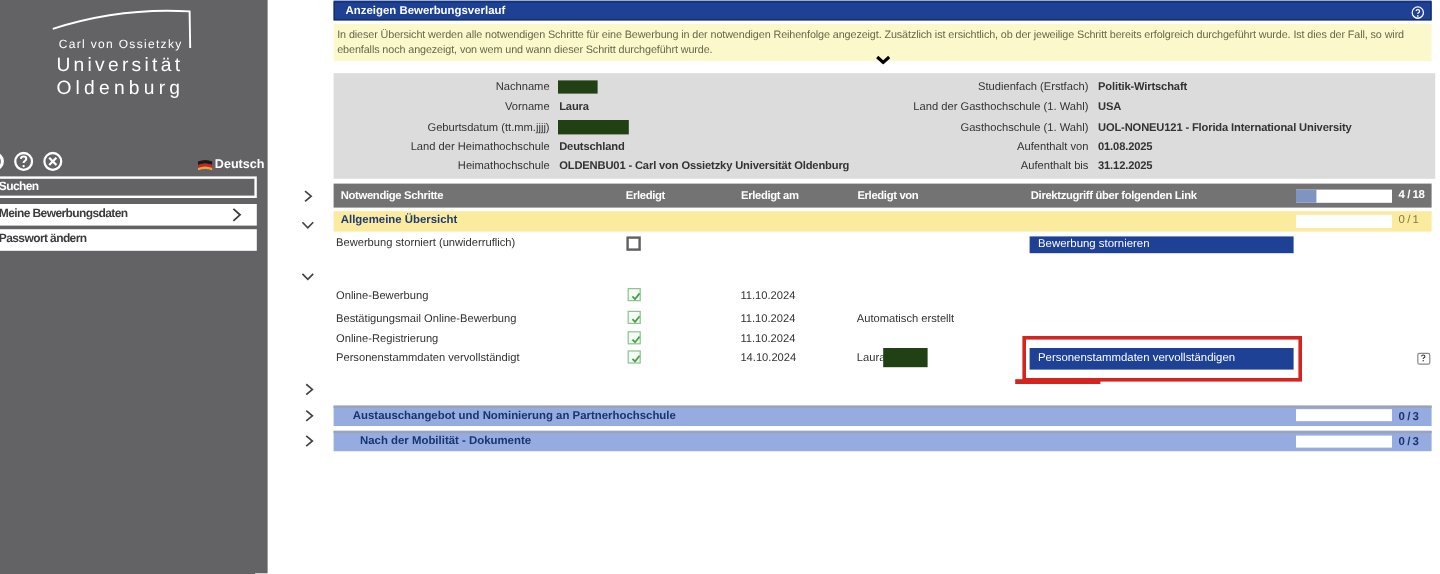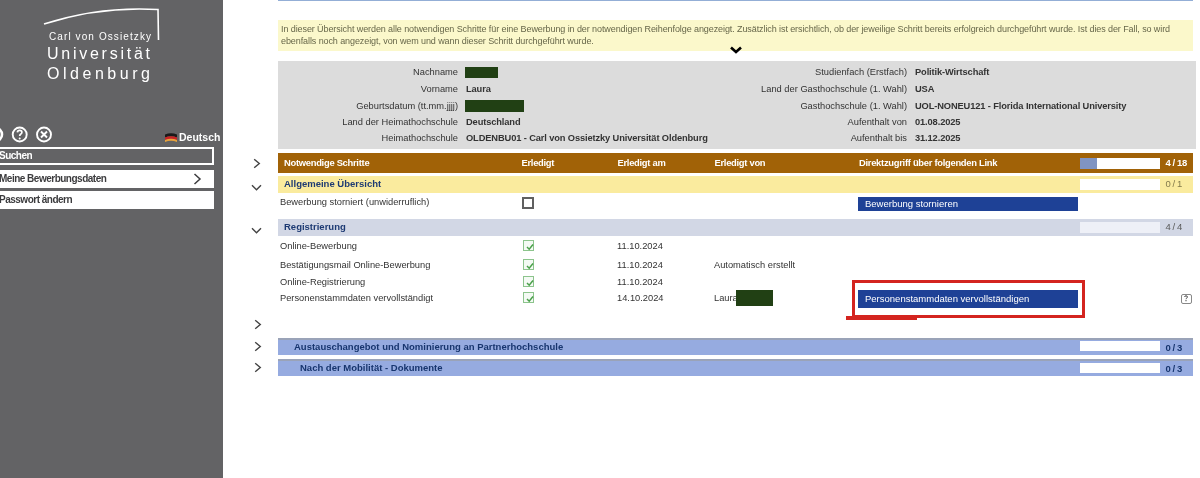--- a/index.html
+++ b/index.html
@@ -54,20 +54,28 @@
     <div class="menubox" style="top:146.5px; background:#636365; color:#fff; border:2px solid #fff; padding-left:5px; line-height:14px;">Suchen</div>
     <div class="menubox" style="top:169.5px; padding-left:7px;">Meine Bewerbungsdaten
       <svg class="abs" style="right:12px; top:3px;" width="9" height="12" viewBox="0 0 9 12">
           <path d="M 1.5 1 L 7 6 L 1.5 11" fill="none" stroke="#3c3c3e" stroke-width="1.5"></path>
         </svg>
     </div>
     <div class="menubox" style="top:191px; padding-left:7px;">Passwort ändern</div>
   </div>
 
   <div class="abs" style="left:278px; top:0; width:915px; height:1px; background:#93aed6;"></div>
+  <div class="abs" style="left:278px; top:1px; width:915px; height:16px; background:#1e4196; border:1.5px solid #13295e;">
+    <div class="abs" style="left:9px; top:1px; color:#fff; font-size:9.5px; font-weight:bold; line-height:14px;">Anzeigen Bewerbungsverlauf</div>
+    <svg class="abs" style="left:897px; top:3px;" width="11" height="11" viewBox="0 0 11 11">
+      <circle cx="5.5" cy="5.5" r="4.7" fill="none" stroke="#fff" stroke-width="1.1"></circle>
+      <path d="M 4 4.3 Q 4.1 3 5.5 3 Q 7 3 7 4.3 Q 7 5.1 6.1 5.6 Q 5.5 6 5.5 6.7" fill="none" stroke="#fff" stroke-width="1"></path>
+      <circle cx="5.5" cy="8.3" r="0.7" fill="#fff"></circle>
+    </svg>
+  </div>
 
   <div class="abs" style="left:278px; top:19.5px; width:915px; height:31.5px; background:#fbf8cb;"></div>
   <div class="abs" style="left:281px; top:36px; white-space:nowrap; font-size:9px; letter-spacing:-0.01em; color:#67674a;">ebenfalls noch angezeigt, von wem und wann dieser Schritt durchgeführt wurde.</div>
   <div class="abs" style="left:281px; top:23.5px; white-space:nowrap; font-size:9px; letter-spacing:-0.01em; color:#67674a;">In dieser Übersicht werden alle notwendigen Schritte für eine Bewerbung in der notwendigen Reihenfolge angezeigt. Zusätzlich ist ersichtlich, ob der jeweilige Schritt bereits erfolgreich durchgeführt wurde. Ist dies der Fall, so wird</div>
   <svg class="abs" style="left:730px; top:46px;" width="12" height="8" viewBox="0 0 12 8">
     <path d="M 1 1.5 L 6 6 L 11 1.5" fill="none" stroke="#000" stroke-width="2.6"></path>
   </svg>
 
   <div class="abs" style="left:278px; top:61px; width:918px; height:88px; background:#dcdcdc;"></div>
   <div class="flabel" style="left:258px; top:67px; width:200px;">Nachname</div>
@@ -84,21 +92,21 @@
   <div class="flabel" style="left:707px; top:84px; width:200px;">Land der Gasthochschule (1. Wahl)</div>
   <div class="flabel" style="left:707px; top:100.5px; width:200px;">Gasthochschule (1. Wahl)</div>
   <div class="flabel" style="left:707px; top:117px; width:200px;">Aufenthalt von</div>
   <div class="flabel" style="left:707px; top:133px; width:200px;">Aufenthalt bis</div>
   <div class="fval" style="left:915px; top:67px;">Politik-Wirtschaft</div>
   <div class="fval" style="left:915px; top:84px;">USA</div>
   <div class="fval" style="left:915px; top:100.5px;">UOL-NONEU121 - Florida International University</div>
   <div class="fval" style="left:915px; top:117px;">01.08.2025</div>
   <div class="fval" style="left:915px; top:133px;">31.12.2025</div>
 
-  <div class="abs" style="left:278px; top:152.5px; width:915px; height:20px; background:#a16207;">
+  <div class="abs" style="left:278px; top:152.5px; width:915px; height:20px; background:#737373;">
     <div class="abs" style="left:6px; top:0; line-height:20px; color:#fff; font-size:9.4px; letter-spacing:-0.28px; font-weight:bold;">Notwendige Schritte</div>
     <div class="abs" style="left:243.5px; top:0; line-height:20px; color:#fff; font-size:9.4px; letter-spacing:-0.28px; font-weight:bold;">Erledigt</div>
     <div class="abs" style="left:339.5px; top:0; line-height:20px; color:#fff; font-size:9.4px; letter-spacing:-0.28px; font-weight:bold;">Erledigt am</div>
     <div class="abs" style="left:436.5px; top:0; line-height:20px; color:#fff; font-size:9.4px; letter-spacing:-0.28px; font-weight:bold;">Erledigt von</div>
     <div class="abs" style="left:581px; top:0; line-height:20px; color:#fff; font-size:9.4px; letter-spacing:-0.28px; font-weight:bold;">Direktzugriff über folgenden Link</div>
     <div class="abs" style="left:801.5px; top:5.8px; width:80px; height:10.5px; background:#fff;">
         <div style="width:17px; height:10.5px; background:#8094c2;"></div>
       </div>
     <div class="pnum" style="top:0; line-height:20px; color:#fff;">4 / 18</div>
   </div>
@@ -125,25 +133,20 @@
   <div class="abs" style="left:278px; top:176px; width:915px; height:16.5px; background:#faeb9e;">
     <div class="abs" style="left:6px; top:0; line-height:16.5px; color:#1d3a73; font-size:9.5px; font-weight:bold;">Allgemeine Übersicht</div>
     <div class="abs" style="left:801.5px; top:3px; width:80px; height:10.5px; background:#fff;"></div>
     <div class="pnum" style="top:0; line-height:16.5px; color:#827a4b; font-weight:normal; font-size:9.5px;">0 / 1</div>
   </div>
 
   <div class="rowtxt" style="top:196.5px;">Bewerbung storniert (unwiderruflich)</div>
   <div class="abs" style="left:521.5px; top:197px; width:12.5px; height:11.5px; border:2px solid #606060; background:#fff;"></div>
   <div class="btn" style="top:197px; height:13.5px; line-height:13.5px;">Bewerbung stornieren</div>
 
-  <div class="abs" style="left:278px; top:219px; width:915px; height:16.5px; background:#d2d7e5;">
-    <div class="abs" style="left:6px; top:0; line-height:16.5px; color:#1d3a73; font-size:9.5px; font-weight:bold;">Registrierung</div>
-    <div class="abs" style="left:801.5px; top:3px; width:80px; height:10.5px; background:#eef0f7;"></div>
-    <div class="pnum" style="top:0; line-height:16.5px; color:#5a5a5a; font-weight:normal; font-size:9.5px;">4 / 4</div>
-  </div>
 
   <div class="rowtxt" style="top:240.5px;">Online-Bewerbung</div>
   <div class="chk" style="top:239.5px;">
       <svg width="10" height="10" viewBox="0 0 10 10">
         <path d="M 2 5 L 4.2 7.2 L 8 2.5" fill="none" stroke="#4aa04a" stroke-width="1.5"></path>
       </svg>
     </div>
   <div class="coltxt" style="left:617px; top:240.5px;">11.10.2024</div>
 
   <div class="rowtxt" style="top:259.5px;">Bestätigungsmail Online-Bewerbung</div>

